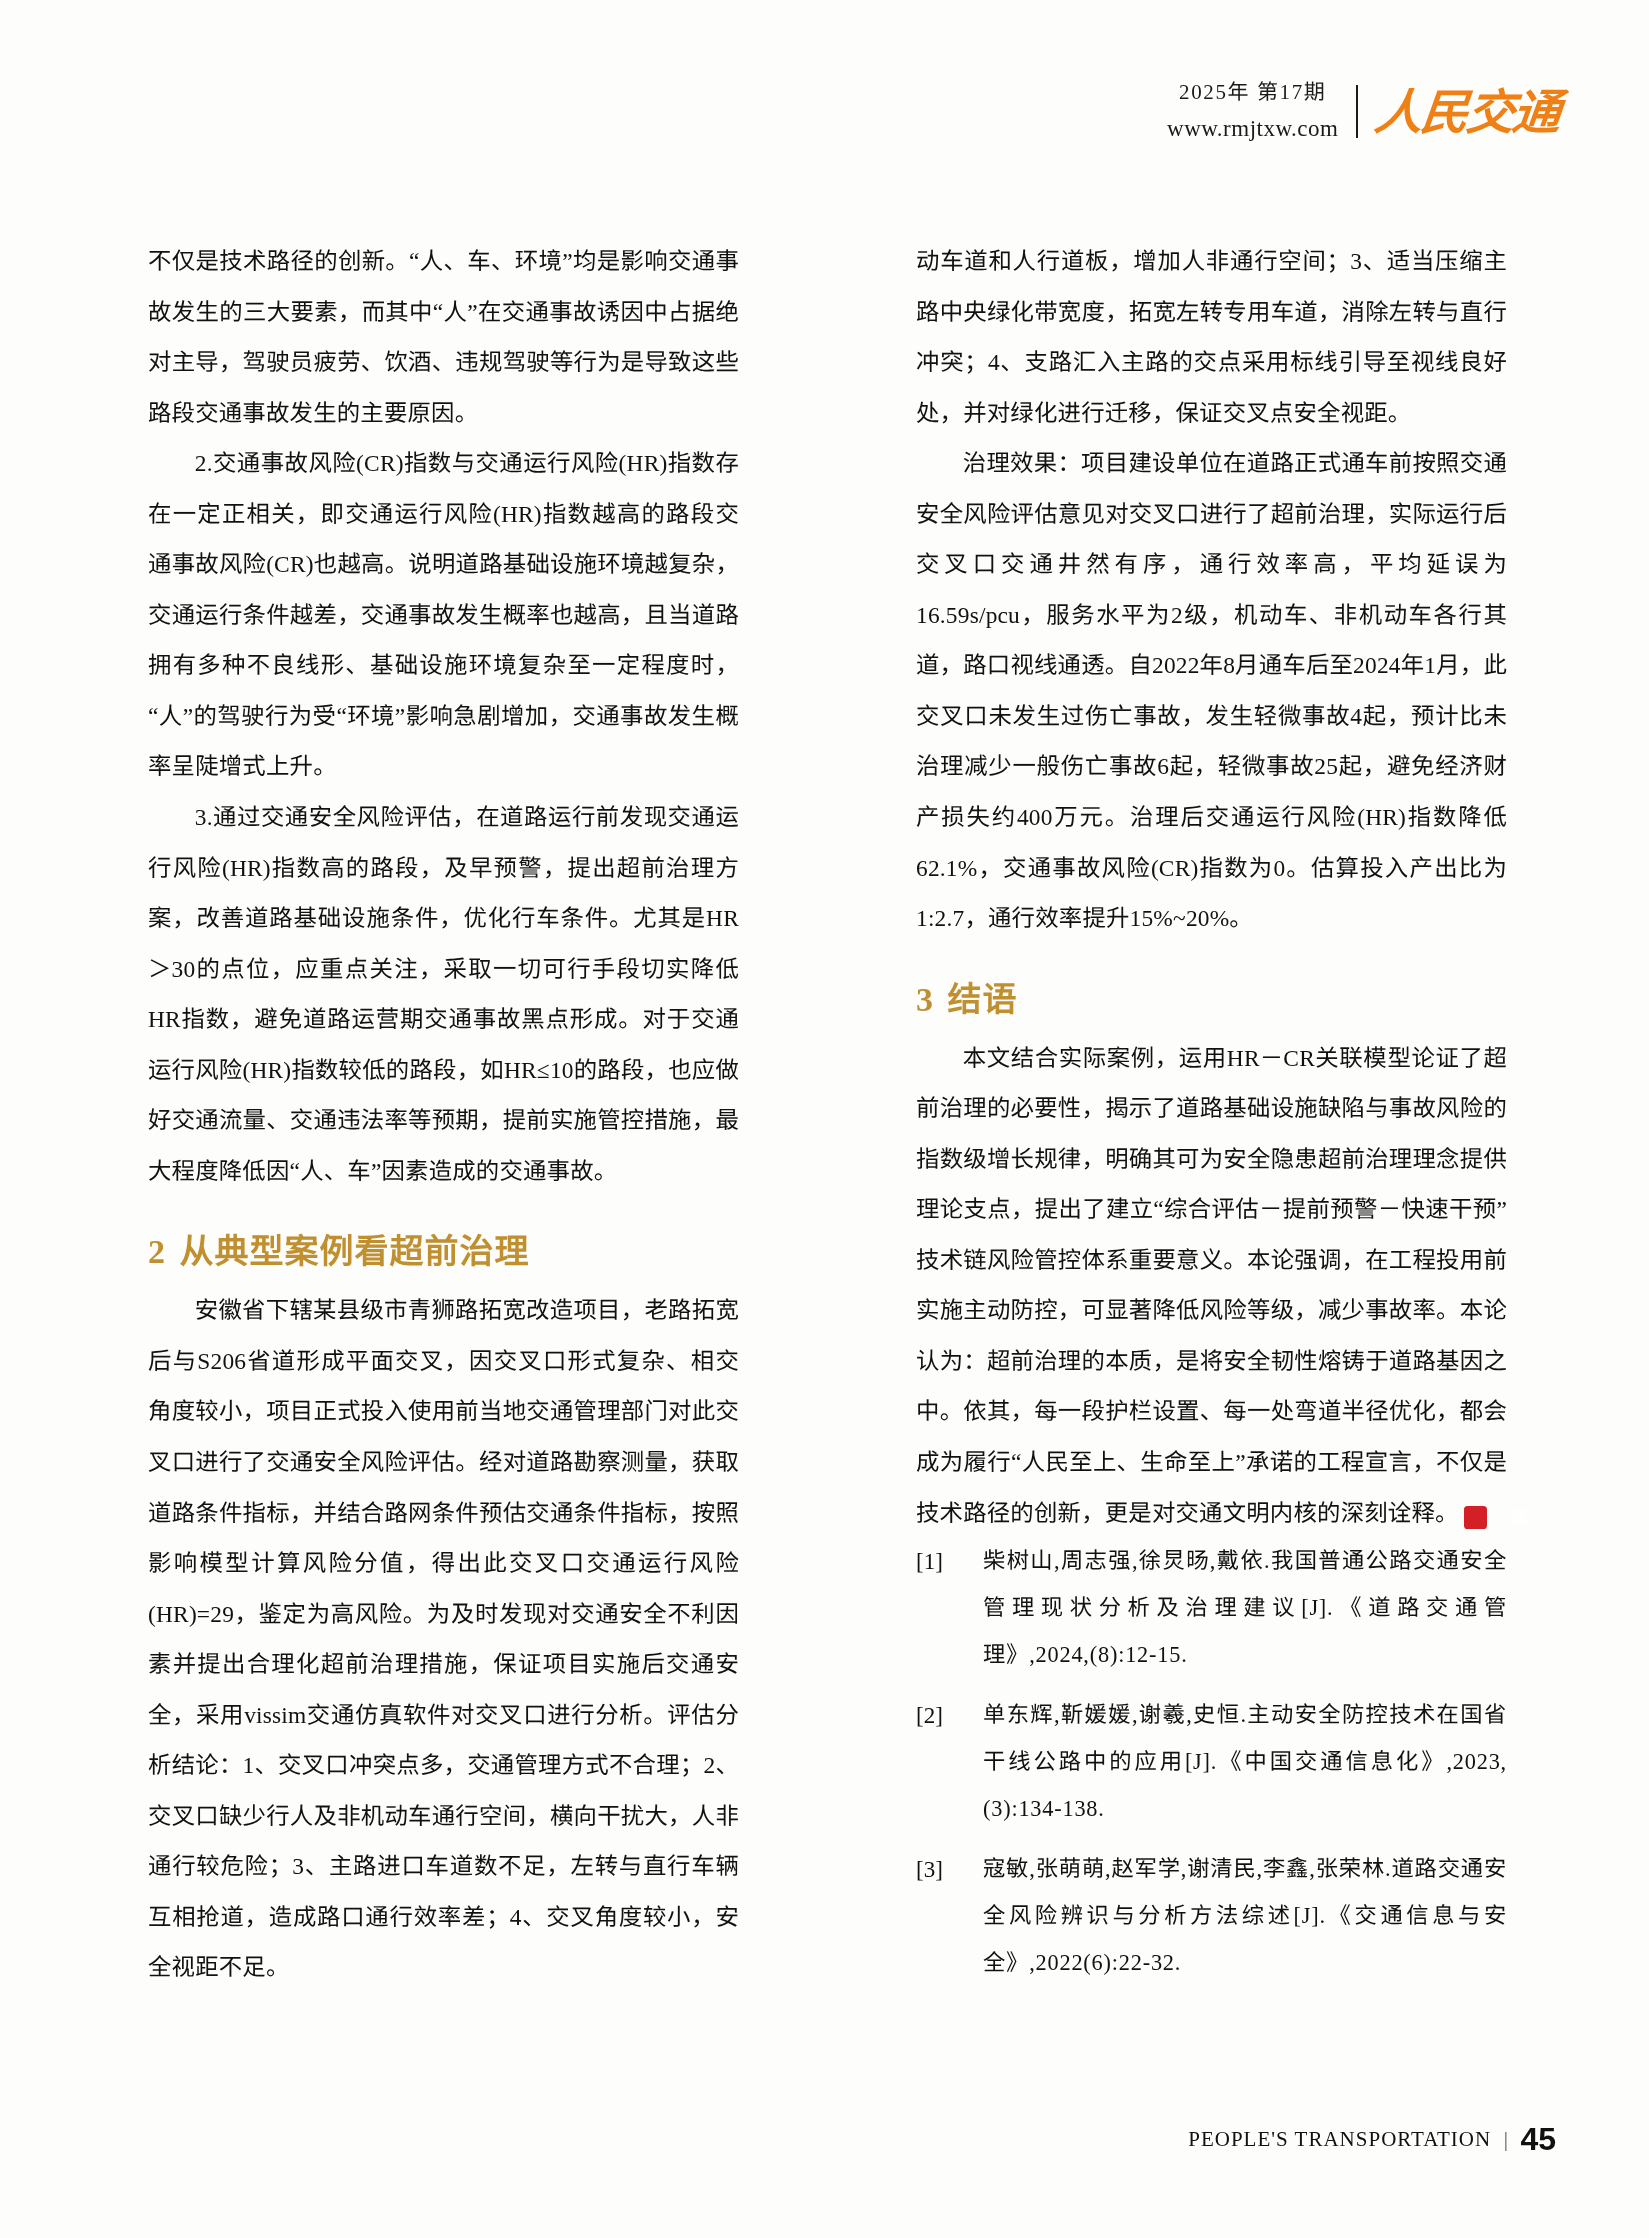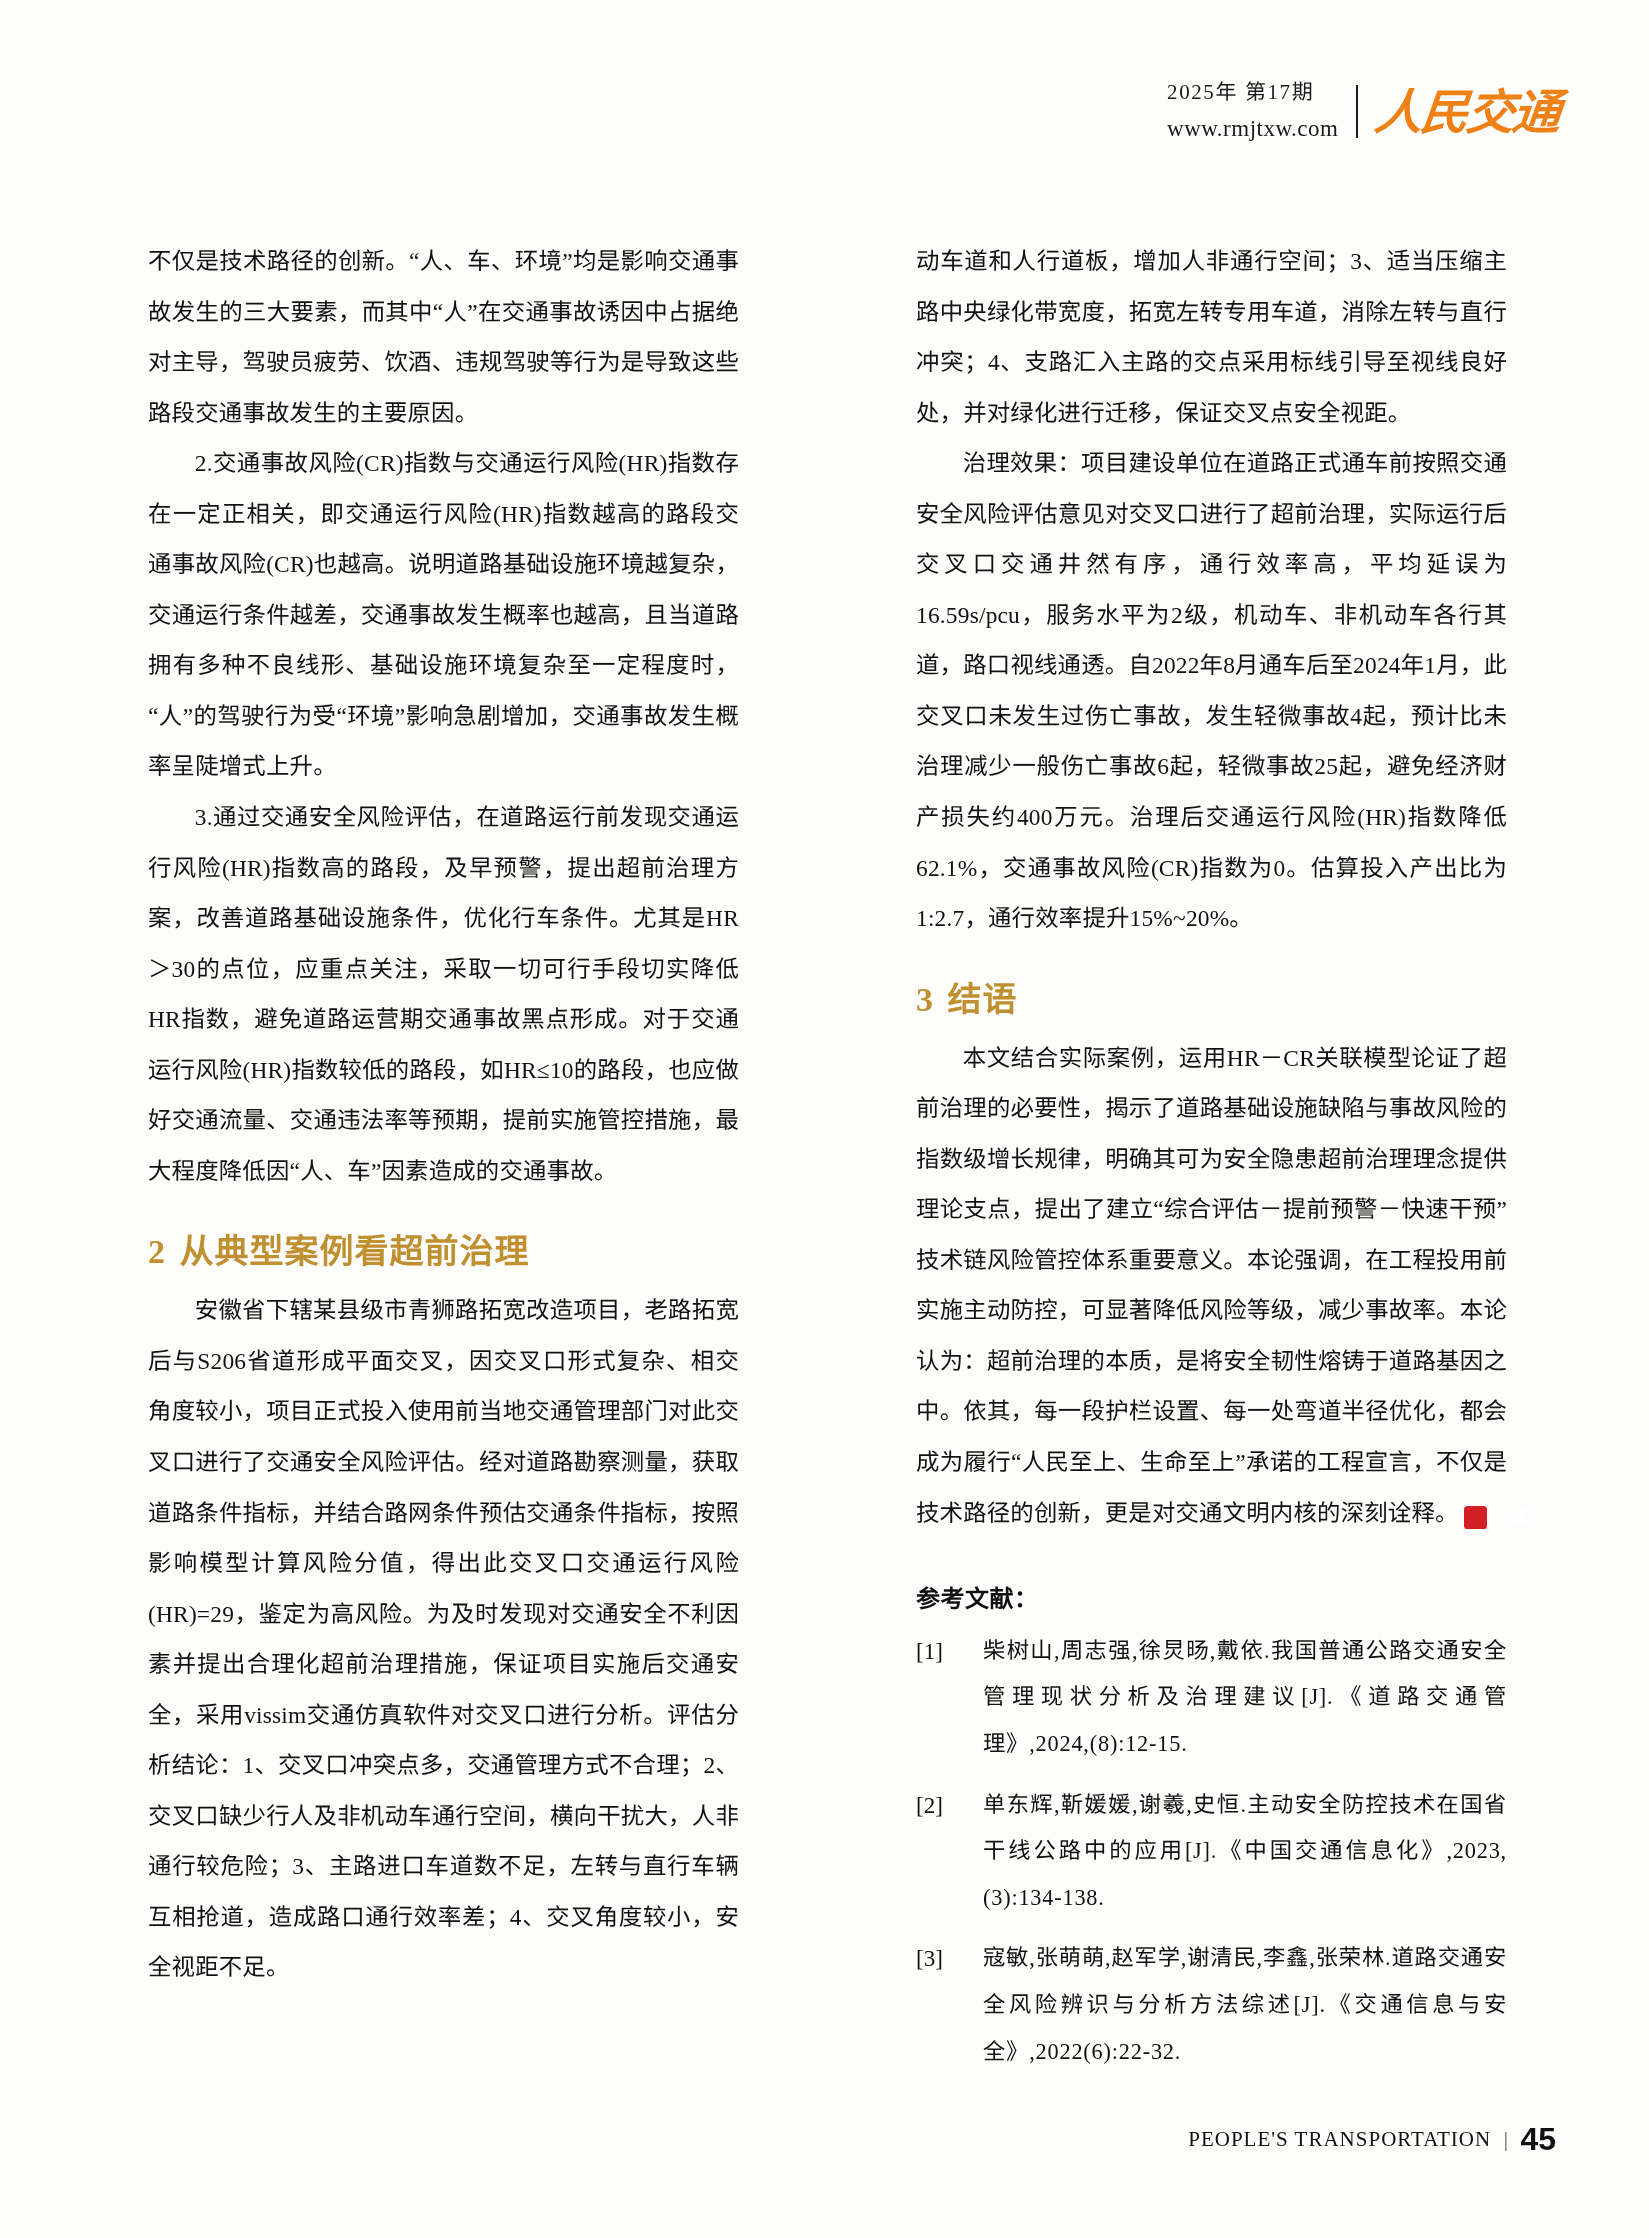--- a/index.html
+++ b/index.html
@@ -24,21 +24,21 @@
   
   .masthead {
     position: absolute;
     top: 78px;
     right: 91px;
     display: flex;
     align-items: center;
     gap: 17.7px;
   }
   .masthead-text {
-    text-align: left;
+    text-align: center;
     line-height: 1.42;
   }
   .masthead-issue {
     font-size: 21px;
     letter-spacing: 1.6px;
     color: #1a1a1a;
     white-space: nowrap;
   }
   .masthead-url {
     font-size: 23px;
@@ -219,21 +219,20 @@
       <p class="body-text">动车道和人行道板，增加人非通行空间；3、适当压缩主路中央绿化带宽度，拓宽左转专用车道，消除左转与直行冲突；4、支路汇入主路的交点采用标线引导至视线良好处，并对绿化进行迁移，保证交叉点安全视距。</p>
 
       <p class="body-text indent">治理效果：项目建设单位在道路正式通车前按照交通安全风险评估意见对交叉口进行了超前治理，实际运行后交叉口交通井然有序，通行效率高，平均延误为16.59s/pcu，服务水平为2级，机动车、非机动车各行其道，路口视线通透。自2022年8月通车后至2024年1月，此交叉口未发生过伤亡事故，发生轻微事故4起，预计比未治理减少一般伤亡事故6起，轻微事故25起，避免经济财产损失约400万元。治理后交通运行风险(HR)指数降低62.1%，交通事故风险(CR)指数为0。估算投入产出比为1:2.7，通行效率提升15%~20%。</p>
 
       <h2 class="section-head">
         <span class="num">3</span><span>结语</span>
       </h2>
 
       <p class="body-text indent"><span>本文结合实际案例，运用HR－CR关联模型论证了超前治理的必要性，揭示了道路基础设施缺陷与事故风险的指数级增长规律，明确其可为安全隐患超前治理理念提供理论支点，提出了建立“综合评估－提前预警－快速干预”技术链风险管控体系重要意义。本论强调，在工程投用前实施主动防控，可显著降低风险等级，减少事故率。本论认为：超前治理的本质，是将安全韧性熔铸于道路基因之中。依其，每一段护栏设置、每一处弯道半径优化，都会成为履行“人民至上、生命至上”承诺的工程宣言，不仅是技术路径的创新，更是对交通文明内核的深刻诠释。</span><span class="endmark">通</span></p>
 
-      <h3 class="ref-head">参考文献：</h3>
 
       <ul class="ref-list">
         <li class="ref-item">
           <span class="ref-num">[1]</span>
           <span class="ref-body">柴树山,周志强,徐炅旸,戴依.我国普通公路交通安全管理现状分析及治理建议[J].《道路交通管理》,2024,(8):12-15.</span>
         </li>
         <li class="ref-item">
           <span class="ref-num">[2]</span>
           <span class="ref-body">单东辉,靳媛媛,谢羲,史恒.主动安全防控技术在国省干线公路中的应用[J].《中国交通信息化》,2023,(3):134-138.</span>
         </li>

